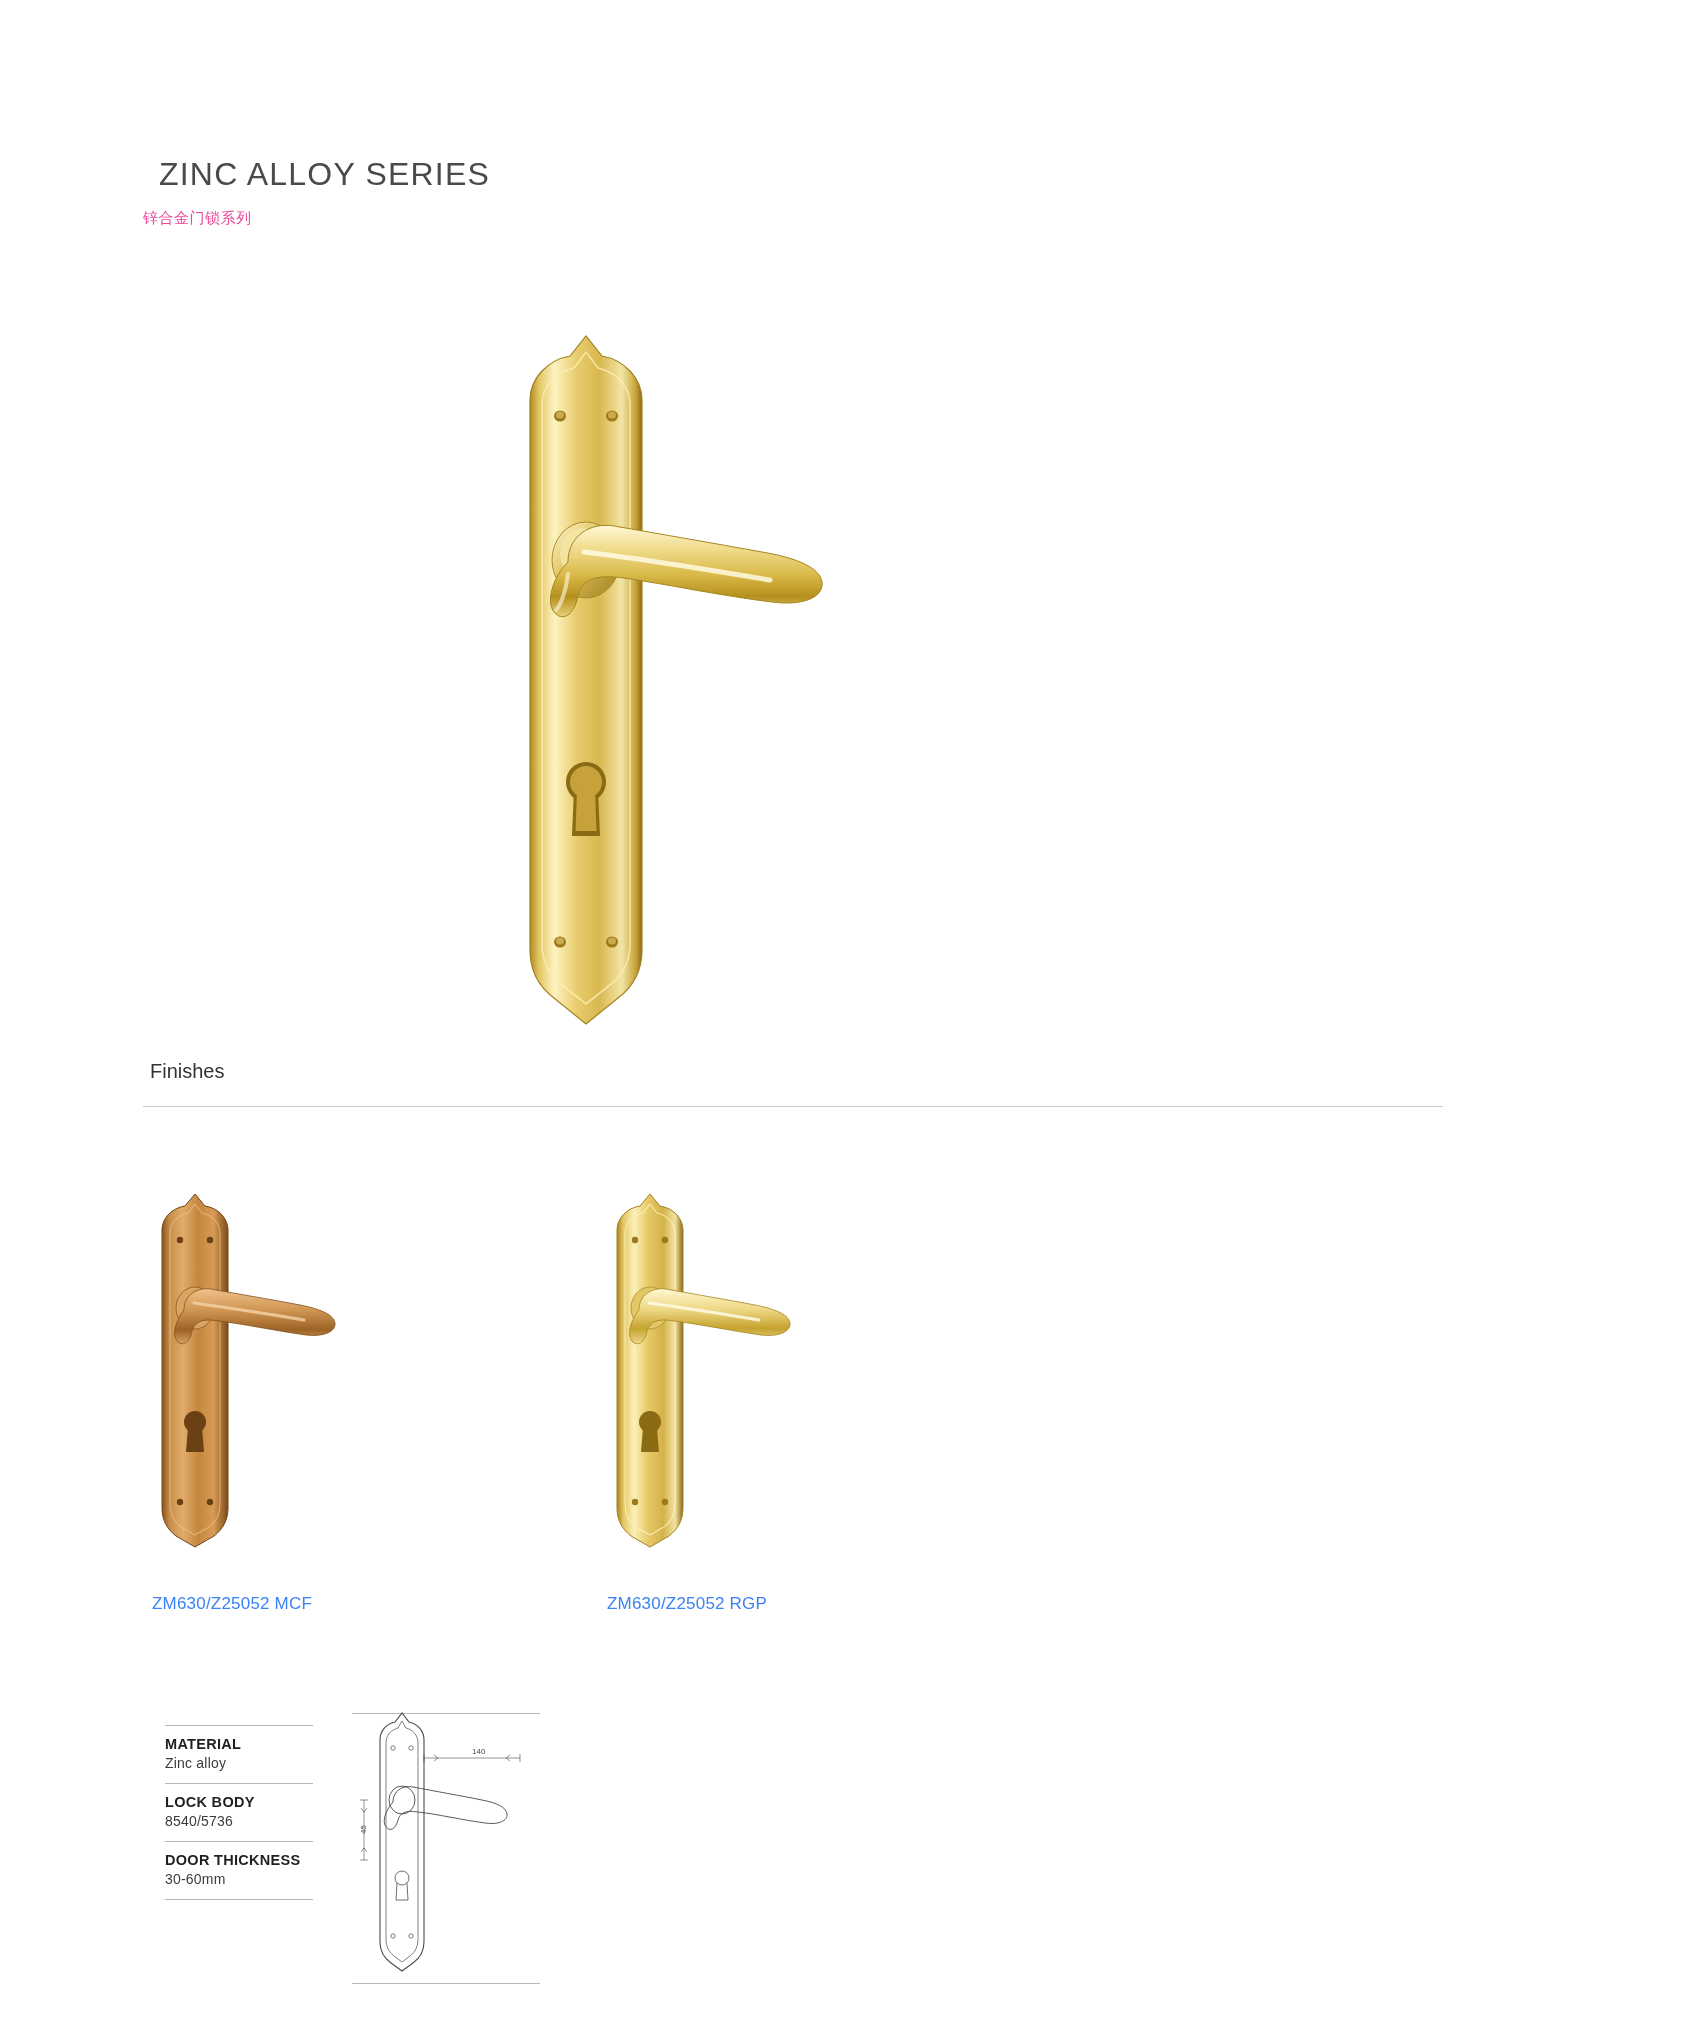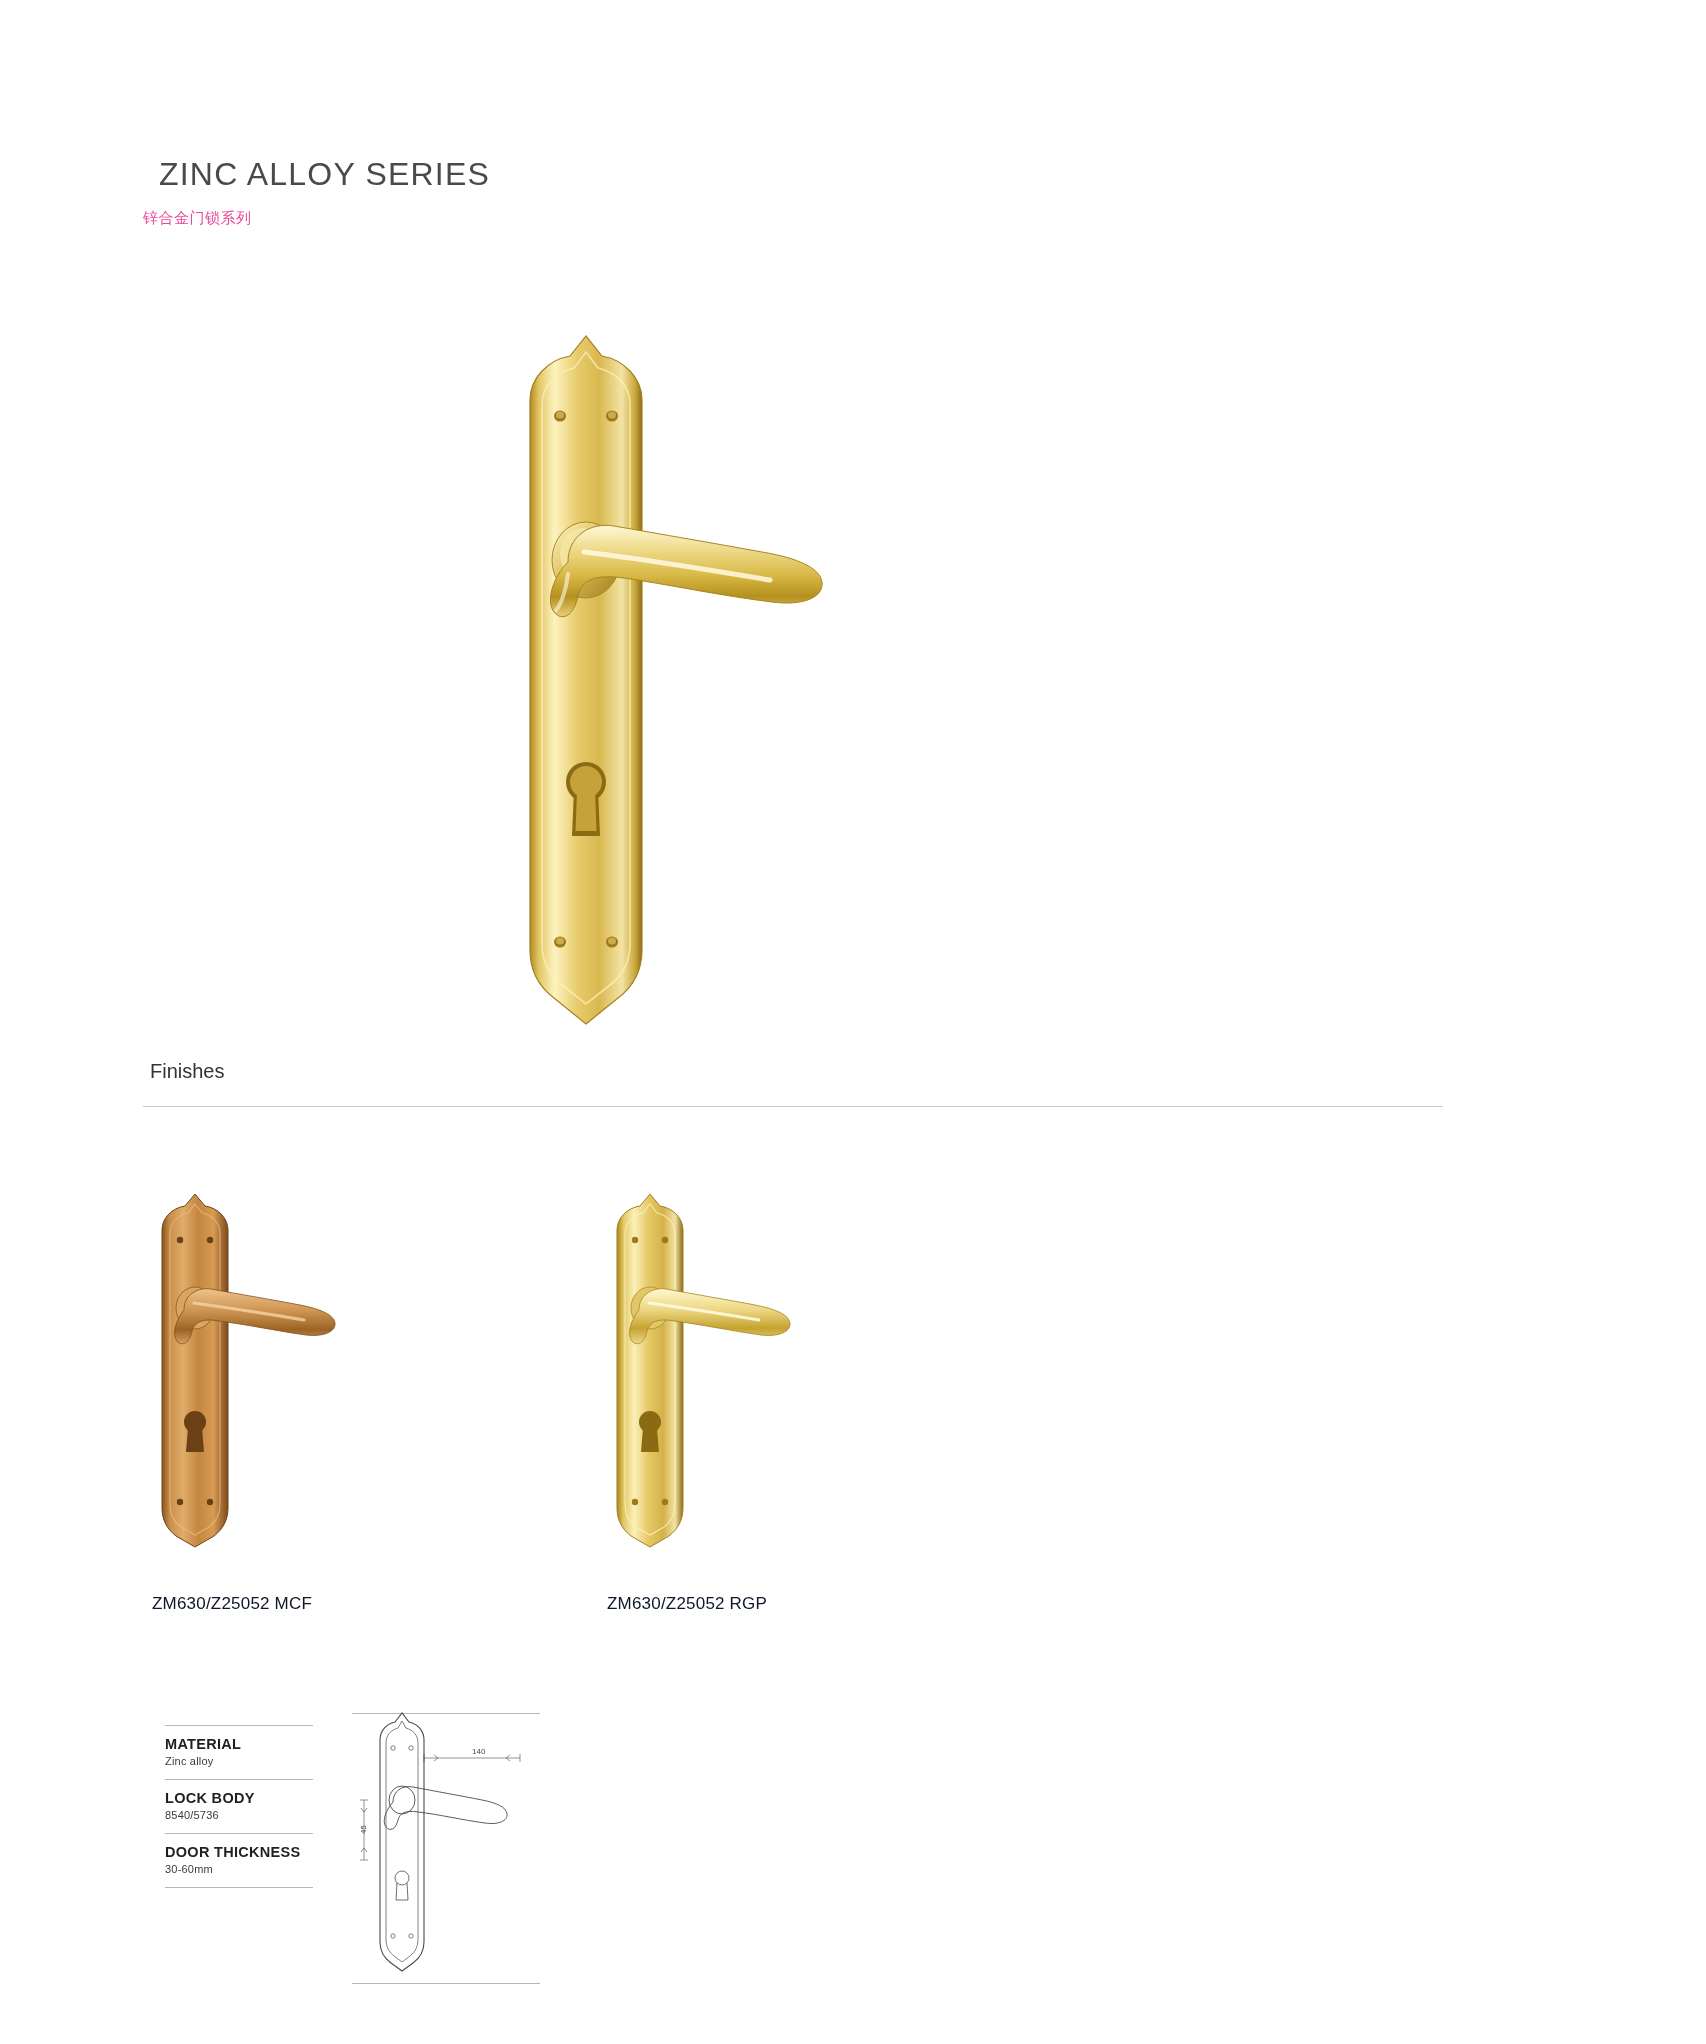--- a/index.html
+++ b/index.html
@@ -71,21 +71,21 @@
   .finish-card {
     position: absolute;
     top: 1190px;
   }
   .finish-card.one { left: 140px; }
   .finish-card.two { left: 595px; }
   .finish-caption {
     position: absolute;
     top: 1594px;
     font-size: 17px;
-    color: #0f172a;
+    color: #3b82f6;
     letter-spacing: 0.2px;
     white-space: nowrap;
   }
   .finish-caption.one { left: 152px; }
   .finish-caption.two { left: 607px; }
 
   
   .spec-wrap {
     position: absolute;
     left: 165px;
@@ -106,21 +106,21 @@
     border-top: 1px solid #b7b7b7;
   }
   .spec-key {
     font-size: 14.5px;
     font-weight: bold;
     color: #231f20;
     letter-spacing: 0.3px;
     margin-bottom: 3px;
   }
   .spec-val {
-    font-size: 11px;
+    font-size: 14px;
     color: #3b3b3b;
     letter-spacing: 0.2px;
   }
   .spec-drawing {
     position: absolute;
     left: 187px;
     top: -15px;
   }
   .drawing-rule {
     position: absolute;

